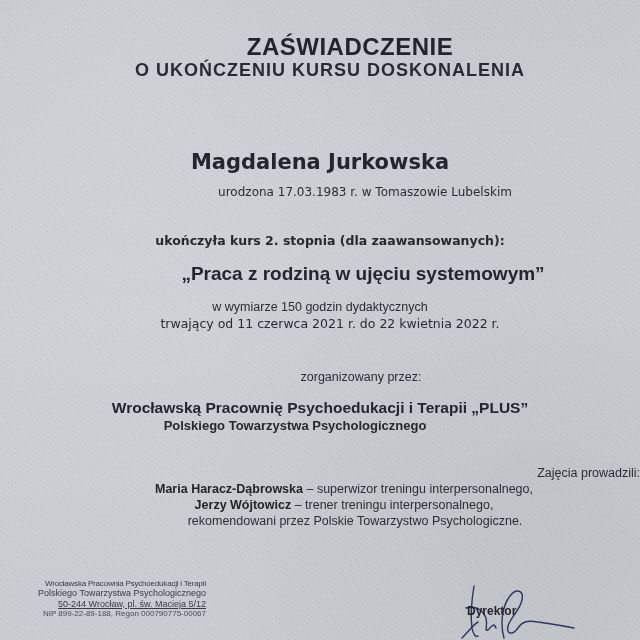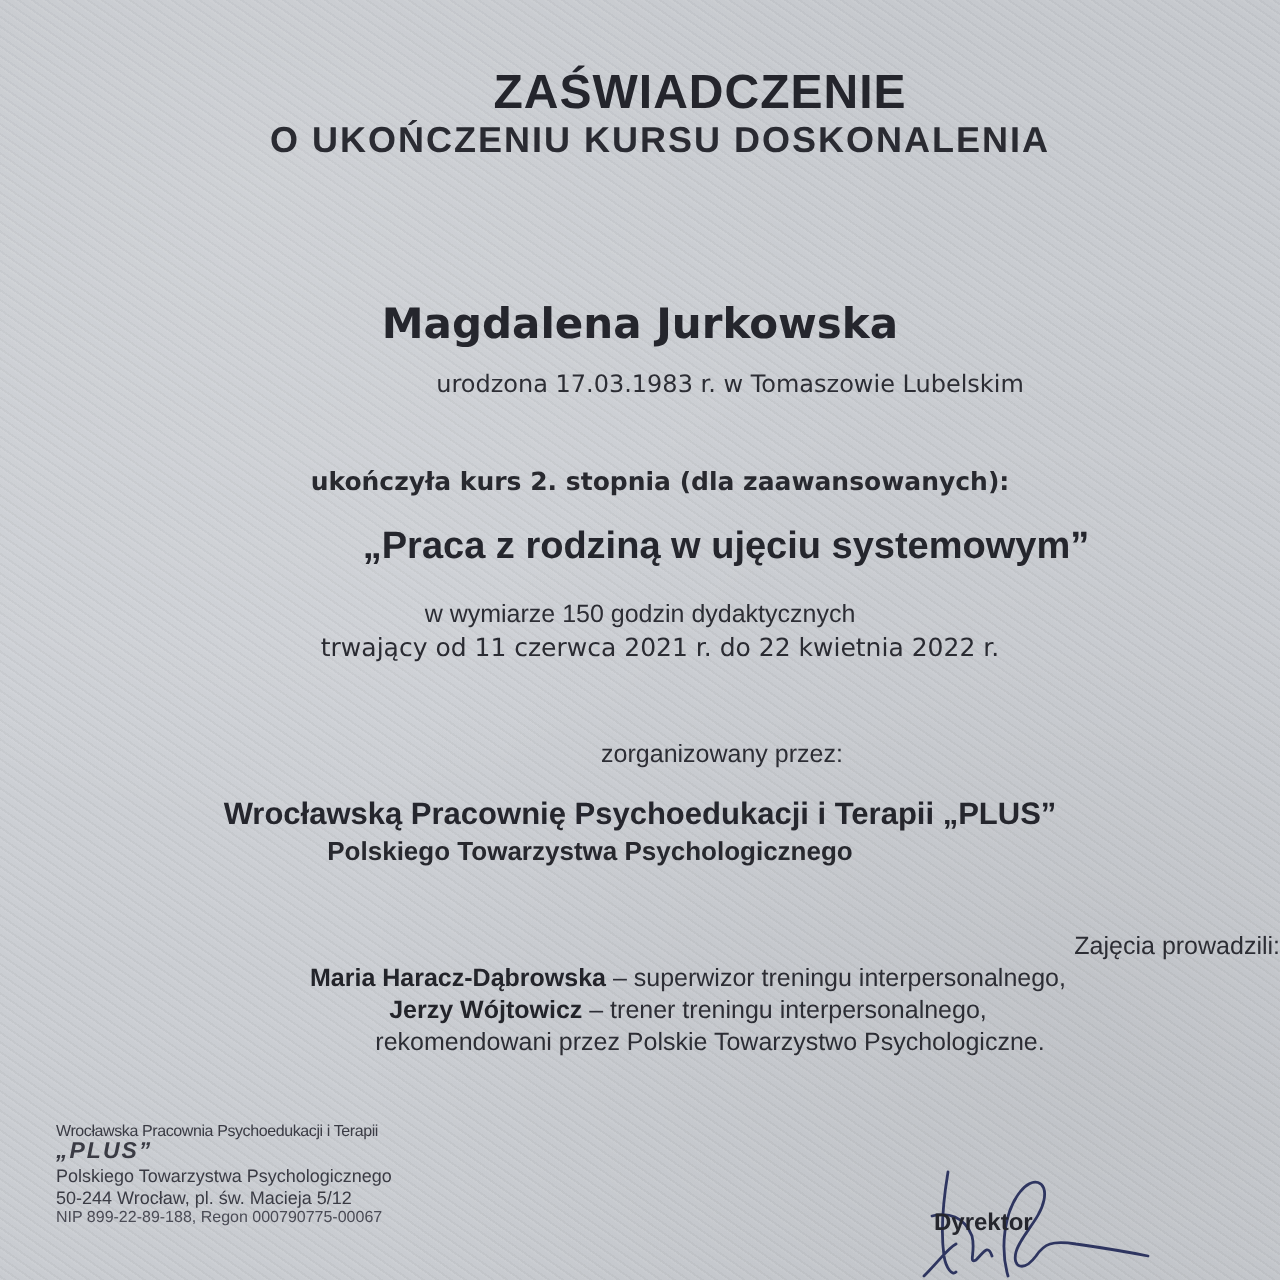--- a/index.html
+++ b/index.html
@@ -145,31 +145,31 @@
       font-size: 12.5px;
       color: #2c2d34;
       margin-left: 35px;
     }
     b.nm { font-weight: bold; color: #23242a; margin-left: 48px; }
 
     
     .stamp {
       position: absolute;
       left: 28px;
-      top: 561px;
+      top: 579px;
       width: 178px;
-      text-align: left;
+      text-align: right;
       font-family: "Liberation Sans", sans-serif;
       color: #3a3b44;
       line-height: 1.15;
     }
     .stamp .s1 { font-size: 8px; letter-spacing: -0.2px; }
     .stamp .s2 { font-size: 11.5px; font-weight: bold; font-style: italic; letter-spacing: 1px; }
     .stamp .s3 { font-size: 9px; }
-    .stamp .s4 { font-size: 9px; }
+    .stamp .s4 { font-size: 9px; text-decoration: underline; }
     .stamp .s5 { font-size: 8px; color: #4a4b55; }
 
     .director {
       position: absolute;
       left: 467px;
       top: 604px;
       font-family: "Liberation Sans", sans-serif;
       font-weight: bold;
       font-size: 12px;
       color: #25262d;
@@ -207,21 +207,20 @@
   <div class="line instructor-1">
     <b class="nm">Maria Haracz-Dąbrowska</b><span> – superwizor treningu interpersonalnego,</span>
   </div>
   <div class="line instructor-2">
     <b class="nm">Jerzy Wójtowicz</b><span> – trener treningu interpersonalnego,</span>
   </div>
   <div class="line recommended">rekomendowani przez Polskie Towarzystwo Psychologiczne.</div>
 
   <div class="stamp">
     <div class="s1">Wrocławska Pracownia Psychoedukacji i Terapii</div>
-    <div class="s2">„PLUS”</div>
     <div class="s3">Polskiego Towarzystwa Psychologicznego</div>
     <div class="s4">50-244 Wrocław, pl. św. Macieja 5/12</div>
     <div class="s5">NIP 899-22-89-188, Regon 000790775-00067</div>
   </div>
 
   <svg class="signature" viewBox="0 0 150 62">
     <path d="M10 60 C 18 52, 22 46, 26 44 M22 8 C 20 20, 18 36, 20 50 C 21 56, 24 60, 26 58 M14 30 C 22 28, 30 30, 34 40 C 36 48, 32 54, 36 52 C 40 48, 42 44, 44 50" fill="none" stroke="#2e3560" stroke-width="1.4" stroke-linecap="round"></path>
     <path d="M52 60 C 48 46, 50 28, 58 18 C 64 10, 72 12, 70 22 C 68 32, 58 40, 56 48 C 54 56, 60 58, 66 50 C 70 44, 74 42, 86 44 C 100 46, 112 48, 122 50" fill="none" stroke="#2e3560" stroke-width="1.4" stroke-linecap="round"></path>
   </svg>
 

